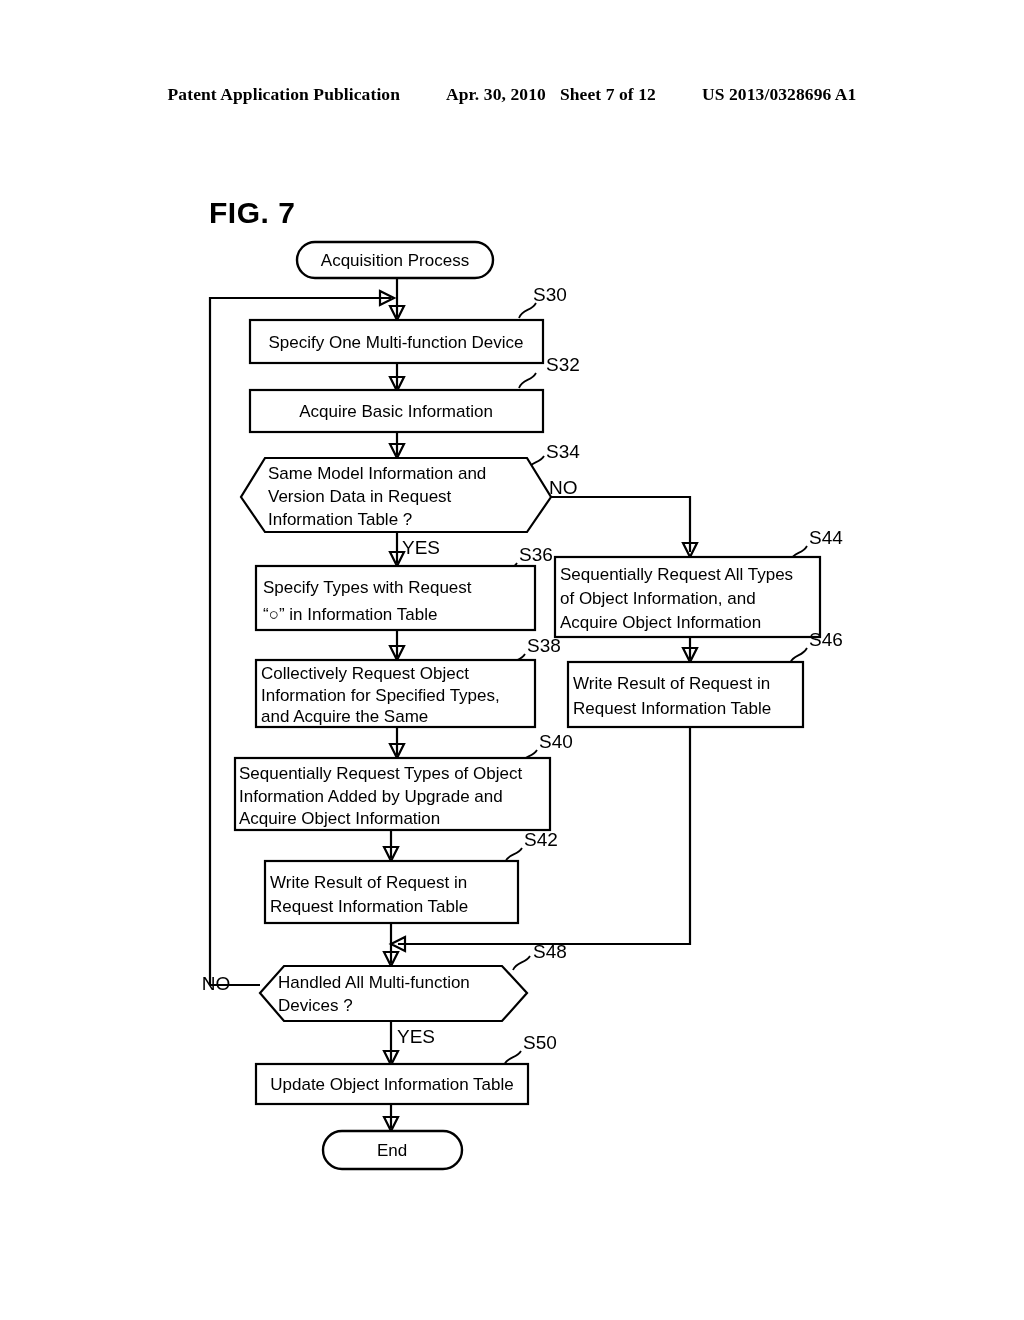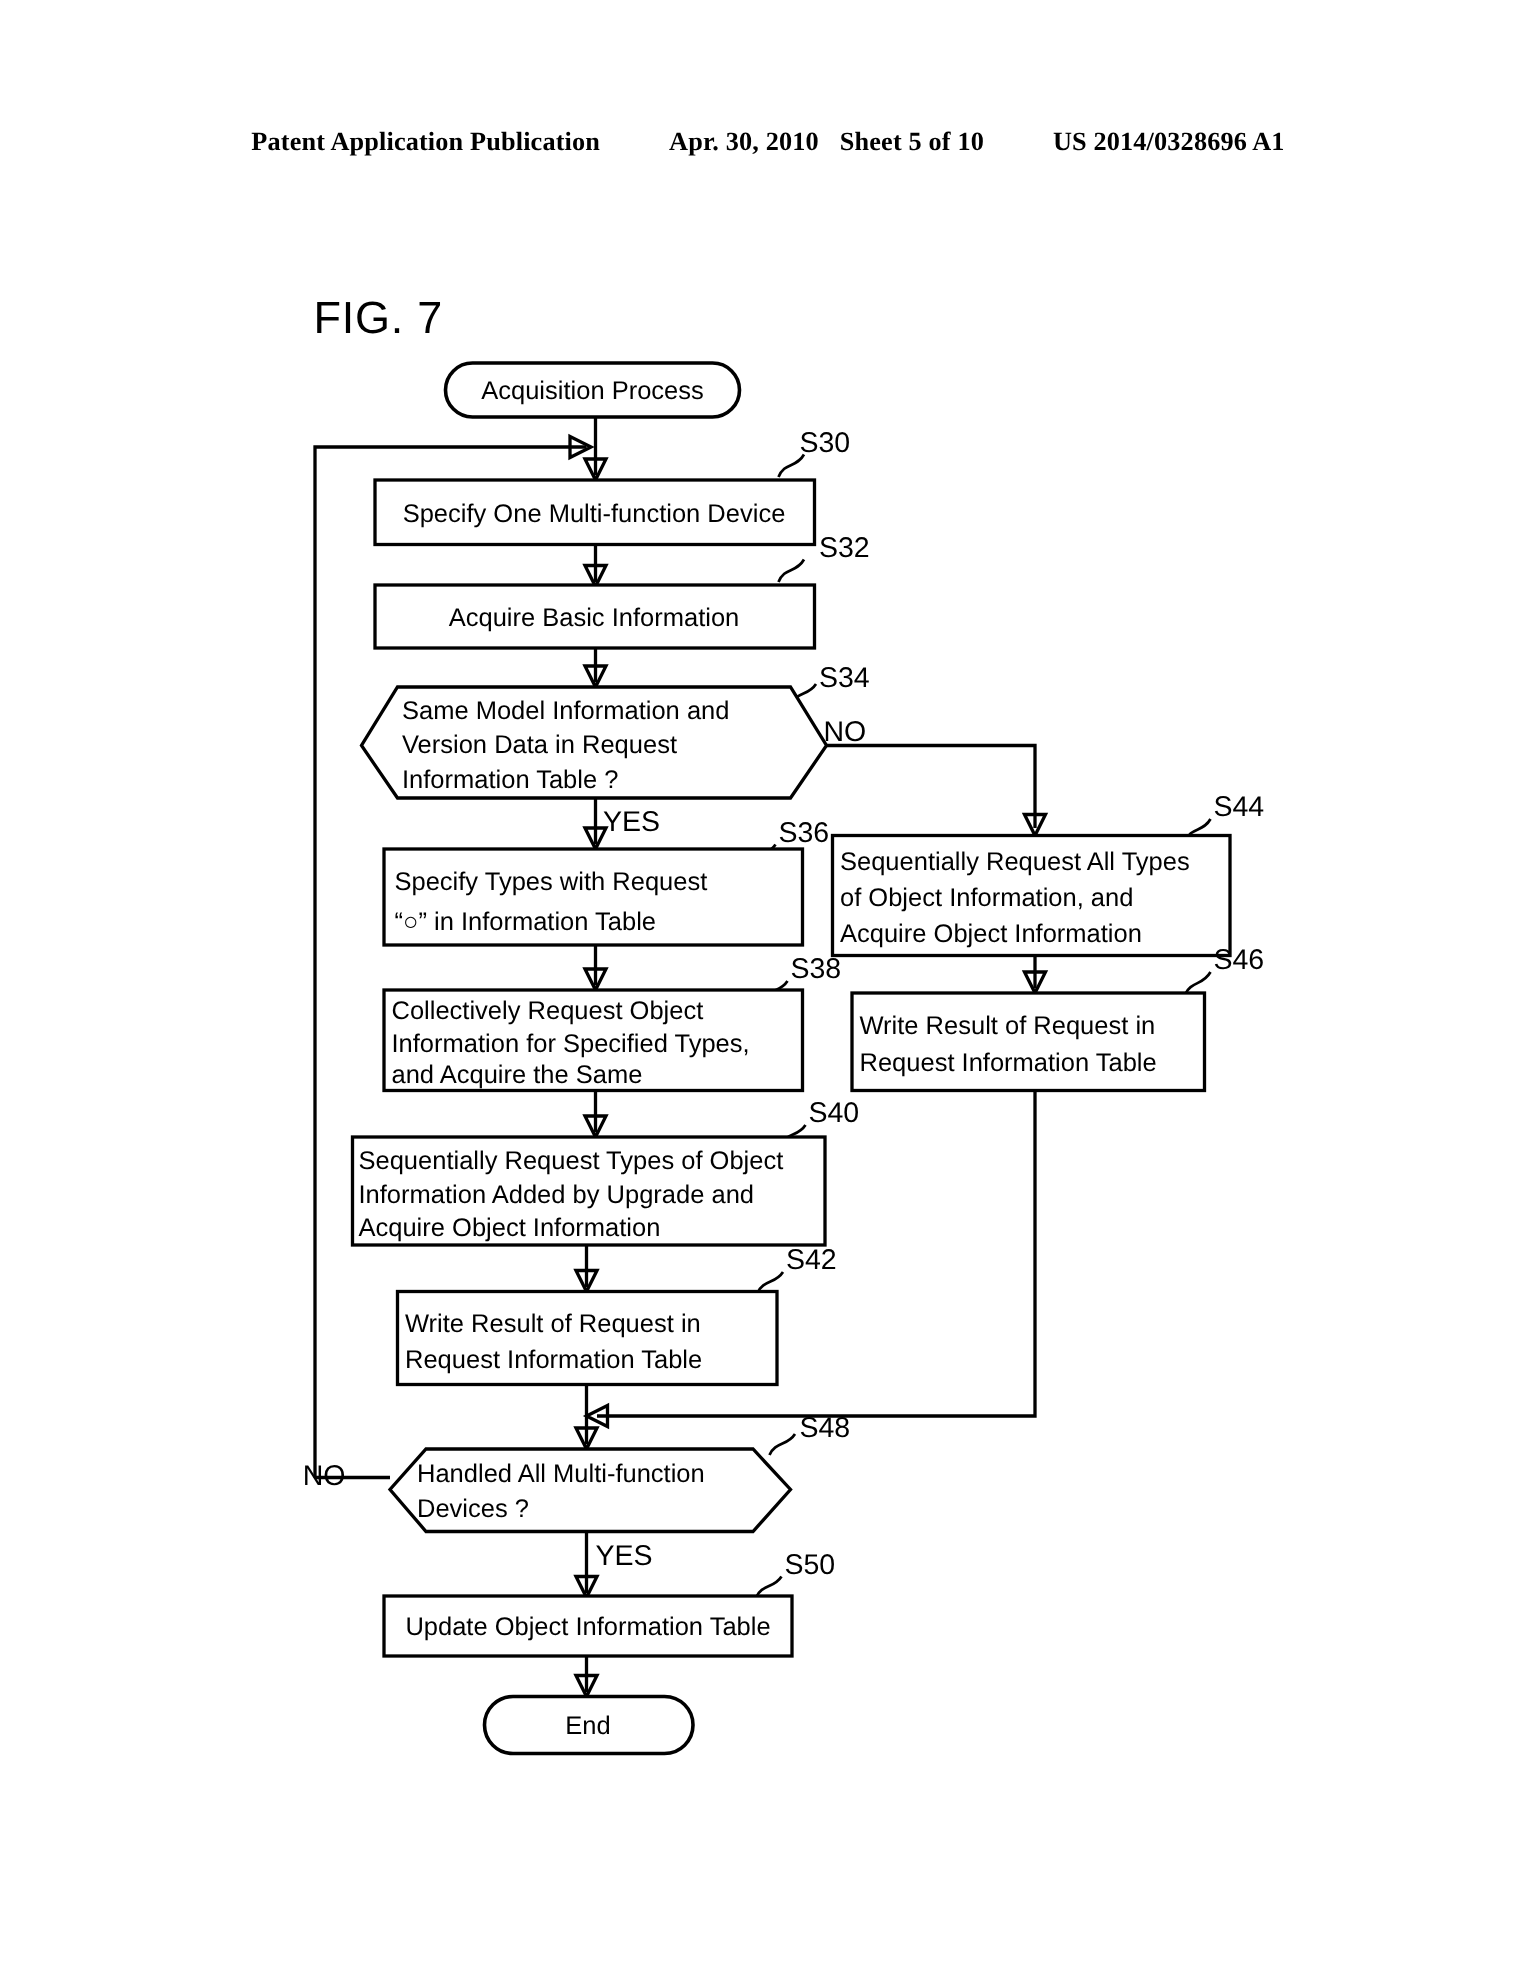--- a/index.html
+++ b/index.html
@@ -38,21 +38,21 @@
   }
   .header .h-pub { margin-right: 46px; }
   .header .h-date { margin-right: 14px; }
   .header .h-sheet { margin-right: 46px; }
   .fig-title {
     position: absolute;
     left: 209px;
     top: 196px;
     font-family: "Liberation Sans", sans-serif;
     font-size: 30px;
-    font-weight: normal;
+    font-weight: bold;
     letter-spacing: 0.5px;
   }
   svg.flow {
     position: absolute;
     left: 0;
     top: 0;
     width: 1024px;
     height: 1320px;
   }
   svg.flow text {
@@ -88,22 +88,22 @@
   }
 </style>
 </head>
 <body>
 
 <div id="page">
 
   <div class="header">
     <span class="h-pub">Patent Application Publication</span>
     <span class="h-date">Apr. 30, 2010</span>
-    <span class="h-sheet">Sheet 5 of 10</span>
-    <span class="h-num">US 2014/0328696 A1</span>
+    <span class="h-sheet">Sheet 7 of 12</span>
+    <span class="h-num">US 2013/0328696 A1</span>
   </div>
 
   <div class="fig-title">FIG. 7</div>
 
   <svg class="flow" viewBox="0 0 1024 1320">
 
     <g>
 
       <path class="conn" d="M397,277 L397,317"></path>
       <path class="conn" d="M390,306 L397,320 L404,306 Z" fill="#000"></path>

